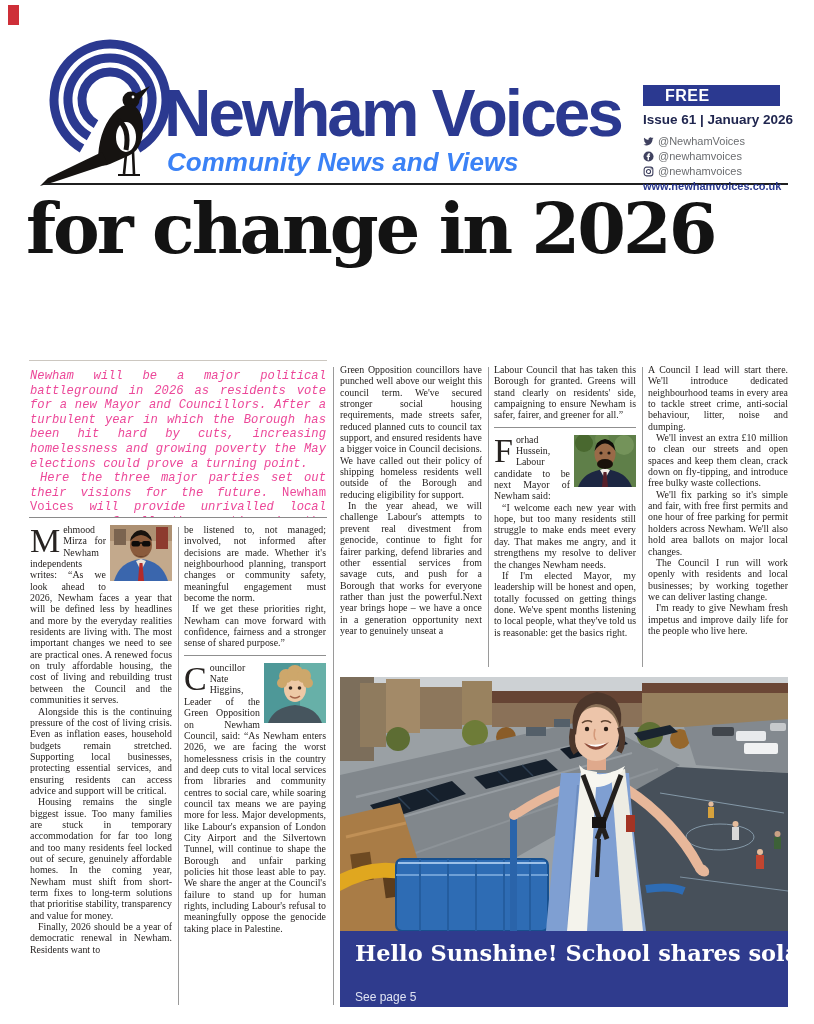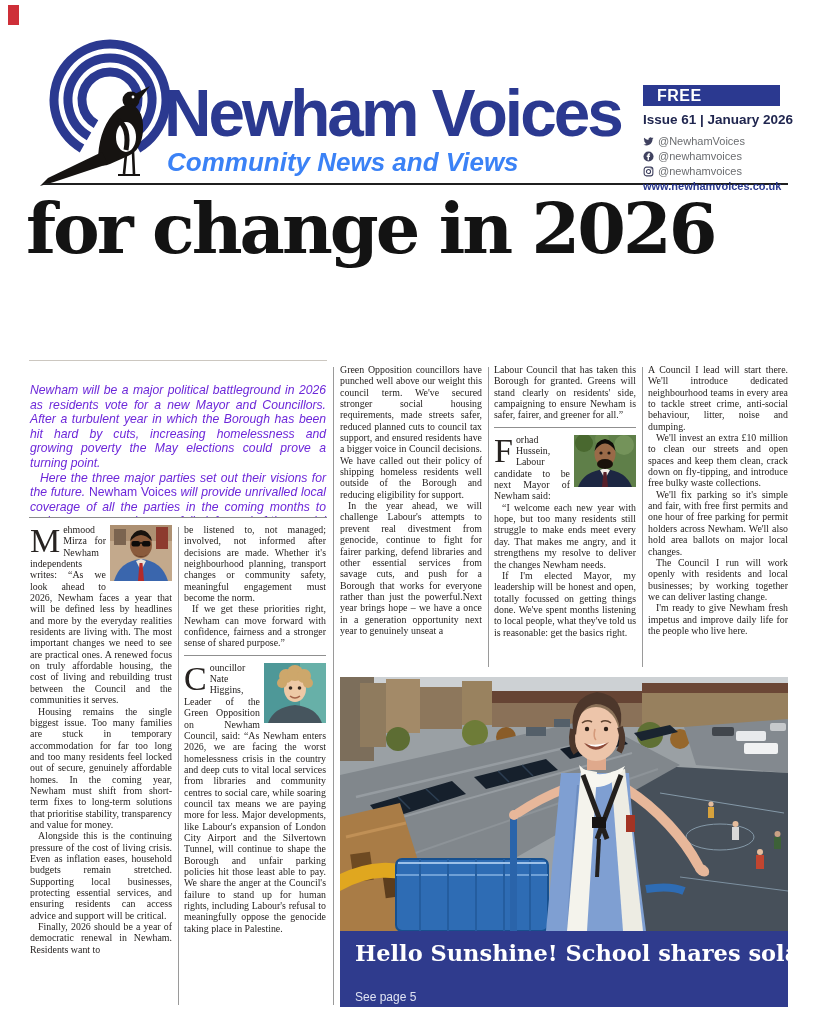--- a/index.html
+++ b/index.html
@@ -9,33 +9,33 @@
   .corner-mark{position:absolute;left:8px;top:5px;width:11px;height:20px;background:#ce2f38;}
   
   .logo-svg{position:absolute;left:38px;top:12px;}
   .mast-title{position:absolute;left:164px;top:84px;font-weight:700;font-size:67px;line-height:58px;
               color:#2b3990;letter-spacing:-3px;transform:scaleX(0.98);transform-origin:left top;white-space:nowrap;}
   .mast-tagline{position:absolute;left:167px;top:147px;font-style:italic;font-weight:700;font-size:26px;
                color:#3b82f6;white-space:nowrap;}
   .header-rule{position:absolute;left:44px;top:183px;width:744px;height:2px;background:#1f1f1f;}
   .infobox{position:absolute;left:643px;top:85px;width:146px;}
   .free-bar{width:137px;height:21px;background:#2b3990;color:#fff;font-weight:700;font-size:16px;
-            line-height:21px;padding-left:14px;box-sizing:border-box;letter-spacing:.5px;}
+            line-height:21px;padding-left:22px;box-sizing:border-box;letter-spacing:.5px;}
   .issue-line{margin-top:6px;font-weight:700;font-size:13.5px;color:#20264f;white-space:nowrap;}
   .social-row{margin-top:3px;display:flex;align-items:flex-end;gap:4px;font-size:11px;color:#6b6d70;}
   .social-row.first{margin-top:8px;}
   .website{margin-top:3px;font-weight:700;font-size:11px;color:#2b3990;}
   
   .headline{position:absolute;left:26px;top:190px;font-family:"DejaVu Serif",serif;font-weight:700;
             font-size:70px;line-height:78px;color:#131313;letter-spacing:-3px;white-space:nowrap;}
   
   .standfirst{position:absolute;left:29px;top:360px;width:298px;height:158px;box-sizing:border-box;
-              border-top:1px solid #ccc7c0;border-bottom:1px solid #8a8a8a;padding:22px 1px 0 1px;
-              font-family:Liberation Sans, sans-serif;font-style:italic;font-size:12.2px;line-height:14.6px;
-              color:#6d28d9;text-align:justify;overflow:hidden;}
+              border-top:1px solid #ccc7c0;border-bottom:1px solid #8a8a8a;padding:8px 1px 0 1px;
+              font-family:Liberation Mono, monospace;font-style:italic;font-size:12.2px;line-height:14.6px;
+              color:#ec4899;text-align:justify;overflow:hidden;}
   .standfirst p{margin:0;}
   .standfirst p.ind{text-indent:10px;}
   .standfirst .brand{font-style:normal;}
   
   .col{position:absolute;width:142px;font-family:"Liberation Serif",serif;font-size:9.9px;
        line-height:11.35px;color:#272321;text-align:justify;overflow:hidden;}
   #col1{left:30px;top:524px;height:484px;}
   #col2{left:184px;top:524px;height:484px;}
   #col3{left:340px;top:364px;height:306px;}
   #col4{left:494px;top:364px;height:306px;}
@@ -146,22 +146,22 @@
         <path d="M29.5,38 h3 l1.5,18 h-6 Z" fill="#b32b2b"></path>
         <ellipse cx="31" cy="20" rx="11" ry="13" fill="#8a5a3b"></ellipse>
         <path d="M20,16 Q22,6 31,5 Q40,6 42,16 Q36,10 31,10 Q26,10 20,16 Z" fill="#17120e"></path>
         <rect x="21.5" y="16" width="8.5" height="5.5" rx="2" fill="#0d0b0a"></rect>
         <rect x="32" y="16" width="8.5" height="5.5" rx="2" fill="#0d0b0a"></rect>
         <path d="M30,18 h2" stroke="#0d0b0a" stroke-width="1.5"></path>
         <path d="M24,29 Q31,34 38,29 Q35,32 31,32 Q27,32 24,29 Z" fill="#3c2418"></path>
       </svg>
       <span>ehmood Mirza for Newham independents writes: “As we look ahead to 2026, Newham faces a year that will be defined less by headlines and more by the everyday realities residents are living with. The most important changes we need to see are practical ones. A renewed focus on truly affordable housing, the cost of living and rebuilding trust between the Council and the communities it serves.</span>
     </p>
+    <p class="ind">Alongside this is the continuing pressure of the cost of living crisis. Even as inflation eases, household budgets remain stretched. Supporting local businesses, protecting essential services, and ensuring residents can access advice and support will be critical.</p>
     <p class="ind">Housing remains the single biggest issue. Too many families are stuck in temporary accommodation for far too long and too many residents feel locked out of secure, genuinely affordable homes. In the coming year, Newham must shift from short-term fixes to long-term solutions that prioritise stability, transparency and value for money.</p>
-    <p class="ind">Alongside this is the continuing pressure of the cost of living crisis. Even as inflation eases, household budgets remain stretched. Supporting local businesses, protecting essential services, and ensuring residents can access advice and support will be critical.</p>
     <p class="ind">Finally, 2026 should be a year of democratic renewal in Newham. Residents want to</p>
   </div>
 
   <div class="col" id="col2">
     <p>be listened to, not managed; involved, not informed after decisions are made. Whether it's neighbourhood planning, transport changes or community safety, meaningful engagement must become the norm.</p>
     <p class="ind">If we get these priorities right, Newham can move forward with confidence, fairness and a stronger sense of shared purpose.”</p>
     <hr class="sep">
     <p>
       <span class="dc">C</span>
       <svg class="portrait" width="62" height="60" viewBox="0 0 62 60">

